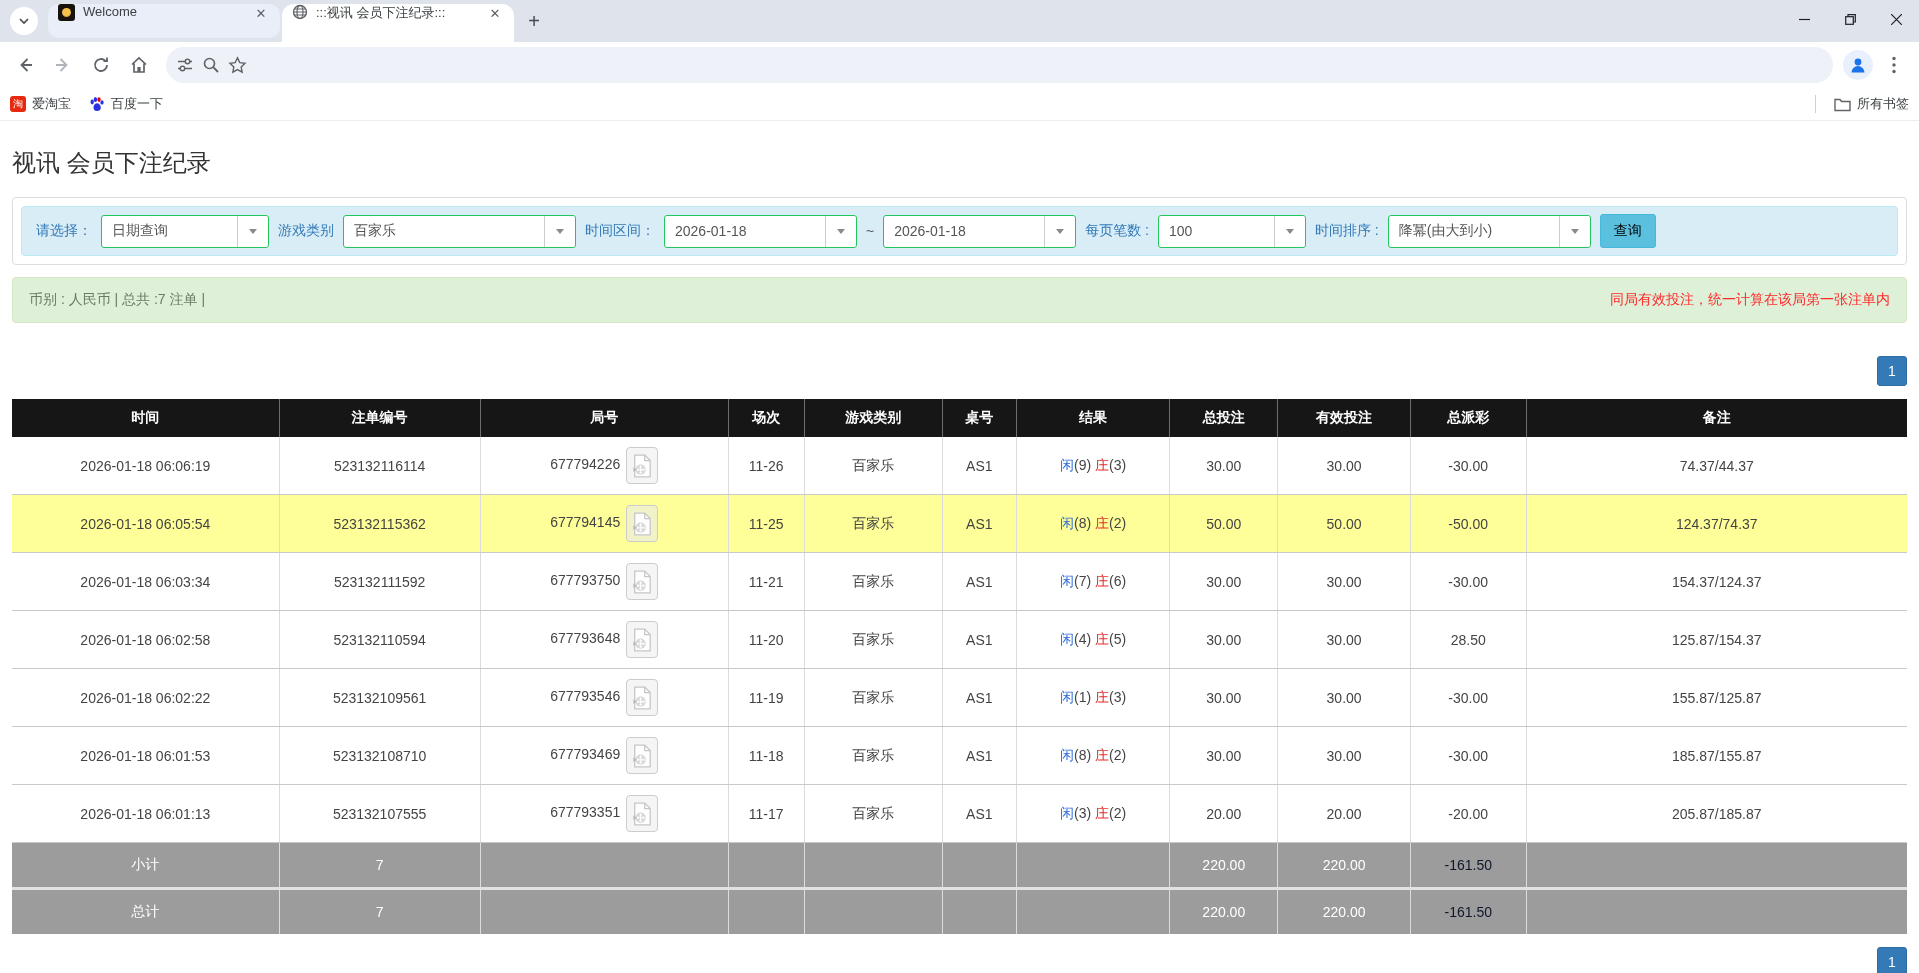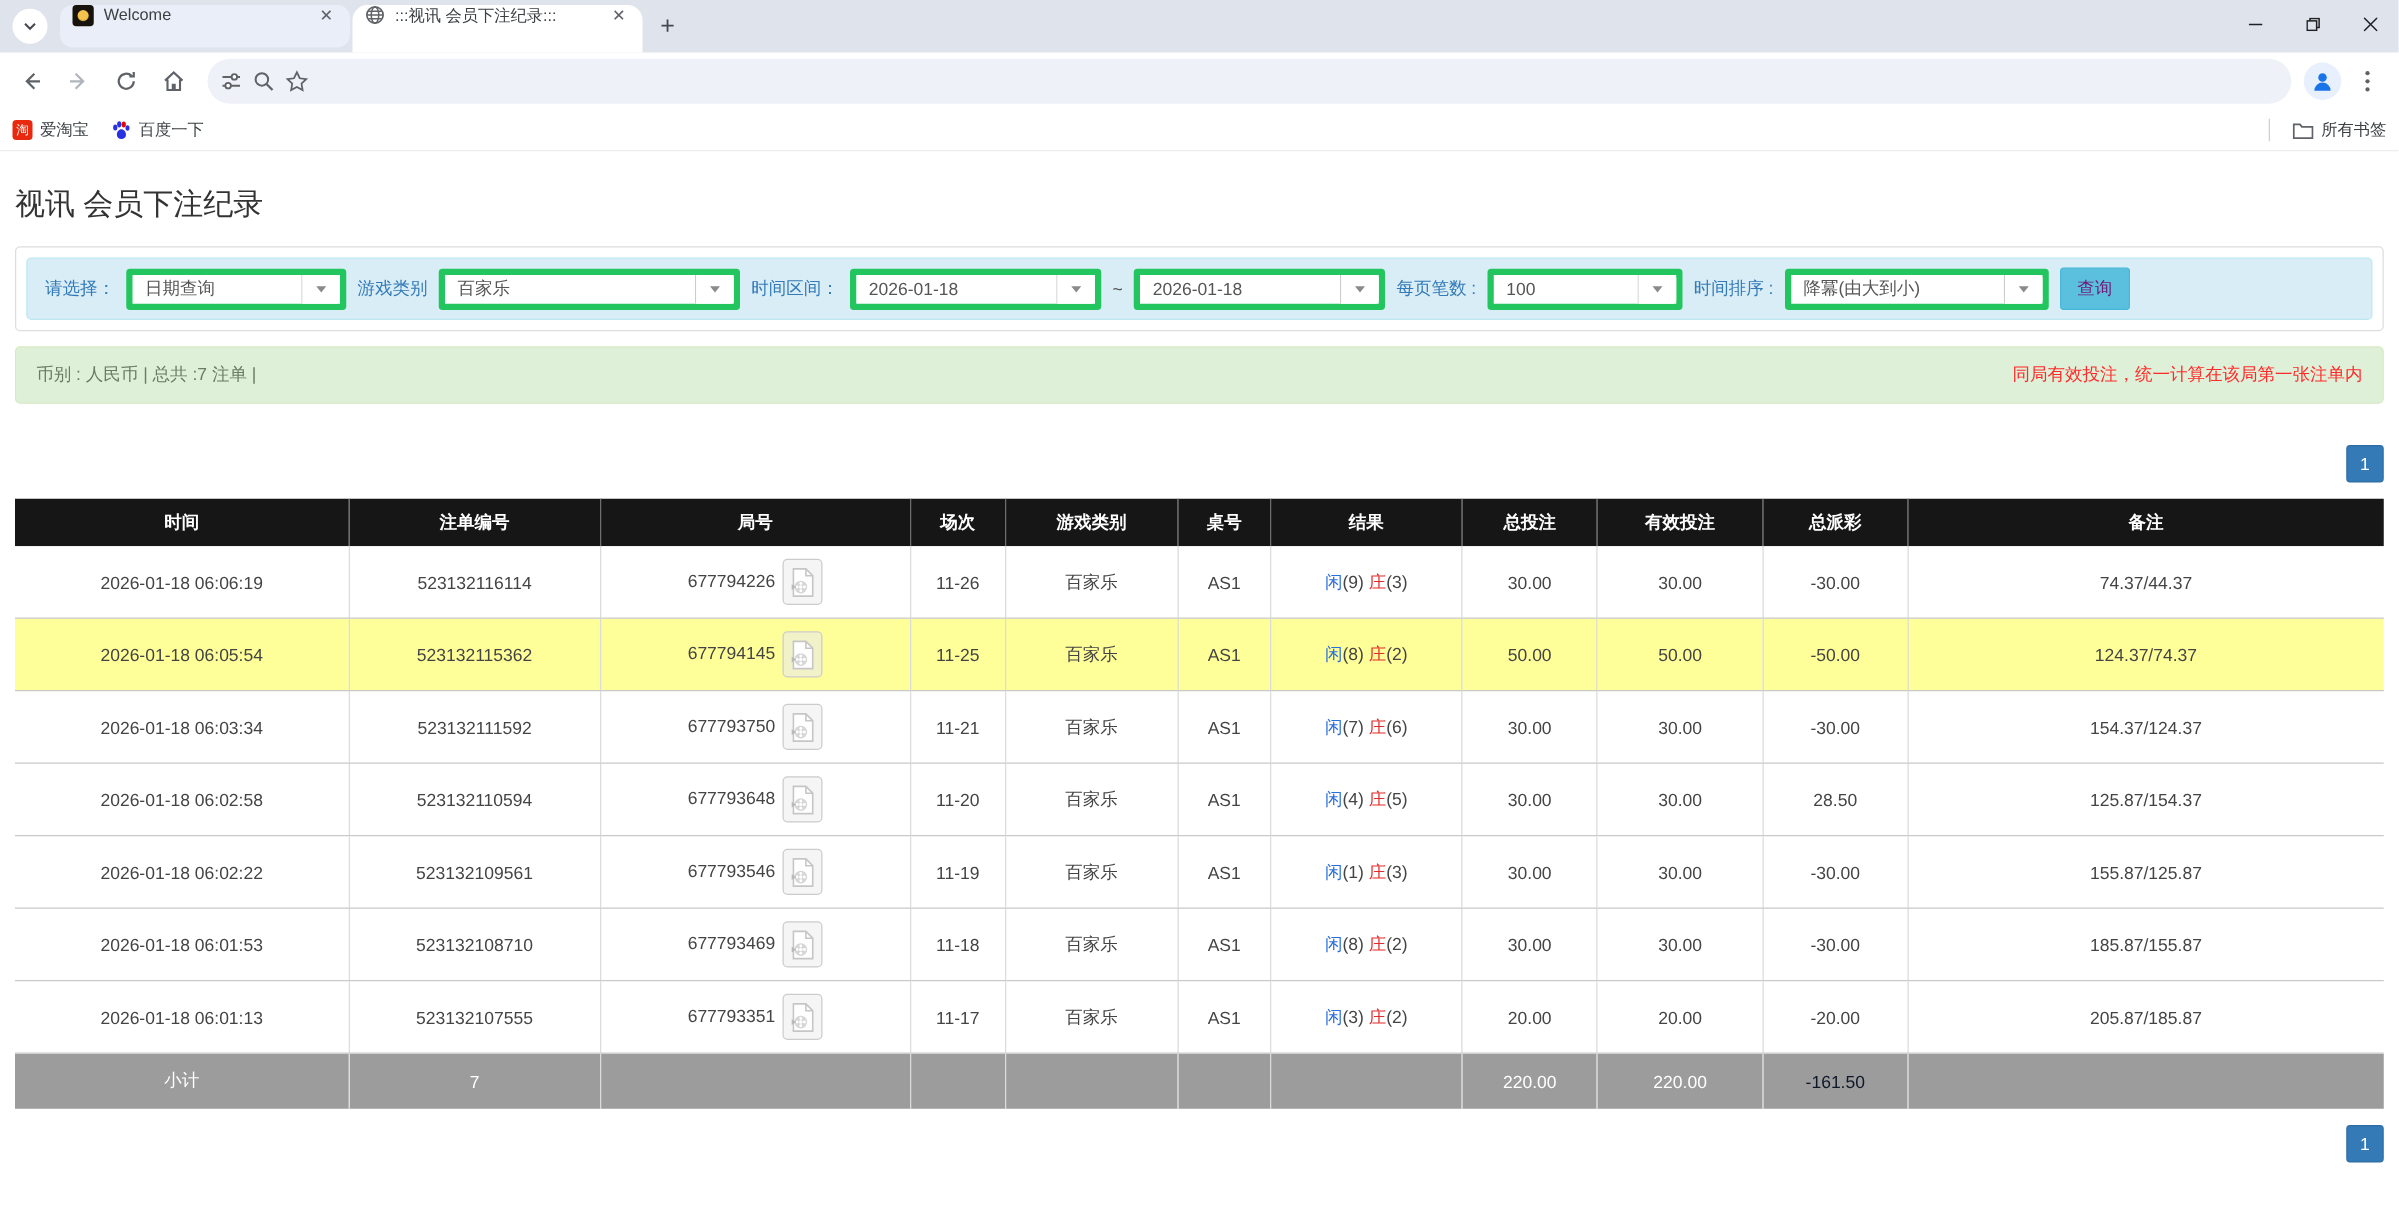--- a/index.html
+++ b/index.html
@@ -41,29 +41,29 @@
   .bm-divider { width:1px; height:18px; background:#d0d0d0; }
 
   
   .content { padding:0 12px; }
   .page-title { font-size:24px; font-weight:400; color:#333; margin:26px 0 18px 0; }
 
   .filter-panel { border:1px solid #ddd; border-radius:4px; background:#fff; padding:8px; }
   .filter-box { background:#d9edf7; border:1px solid #bce8f1; border-radius:4px; padding:7px 14px;
     display:flex; align-items:center; gap:9px; }
   .f-label { color:#337ab7; font-weight:normal; font-size:14px; white-space:nowrap; }
-  .combo { display:inline-flex; align-items:stretch; background:#fff; border:5px solid #22c55e;
+  .combo { display:inline-flex; align-items:stretch; background:#fff; border:1px solid #22c55e;
     border-radius:3px; height:33px; }
   .combo .c-val { display:flex; align-items:center; padding:0 10px; font-size:14px; color:#555; }
   .combo .c-arrow { width:31px; border:none; border-left:1px solid #ccc; background:#fff;
     border-radius:0 3px 3px 0; display:flex; align-items:center; justify-content:center; cursor:pointer; }
   .tri-down { width:0; height:0; border-left:4px solid transparent; border-right:4px solid transparent;
     border-top:5px solid #8a8a8a; }
   .tilde { color:#555; font-size:14px; }
-  .search-btn { background:#5bc0de; border:1px solid #46b8da; color:#701a75; font-size:14px;
+  .search-btn { background:#5bc0de; border:1px solid #46b8da; color:#000000; font-size:14px;
     padding:7px 13px; border-radius:3px; cursor:pointer; }
 
   .summary-bar { margin-top:12px; background:#dff0d8; border:1px solid #d6e9c6; border-radius:4px;
     padding:13px 16px; display:flex; justify-content:space-between; align-items:center; font-size:14px; }
   .summary-left { color:#6b7a63; }
   .summary-right { color:#ff2a2a; }
 
   .pager { display:flex; justify-content:flex-end; }
   .pager.top { margin:33px 0 13px 0; }
   .pager.bottom { margin:13px 0 10px 0; }
@@ -530,19 +530,32 @@
           <td></td>
           <td></td>
           <td></td>
           <td></td>
           <td></td>
           <td>220.00</td>
           <td>220.00</td>
           <td class="neg">-161.50</td>
           <td></td>
         </tr>
+        <tr class="foot foot2">
+          <td>总计</td>
+          <td>7</td>
+          <td></td>
+          <td></td>
+          <td></td>
+          <td></td>
+          <td></td>
+          <td>220.00</td>
+          <td>220.00</td>
+          <td class="neg">-161.50</td>
+          <td></td>
+        </tr>
       </tfoot>
   </table>
 
   <div class="pager bottom">
     <span class="page-num">1</span>
   </div>
 </div>
 
 </body></html>

